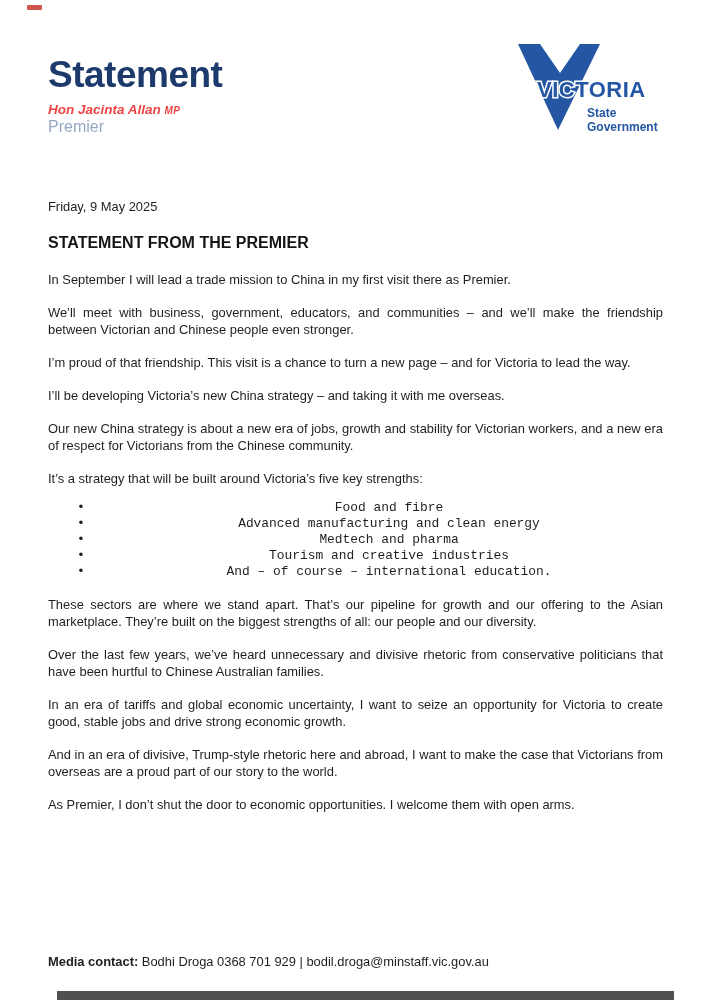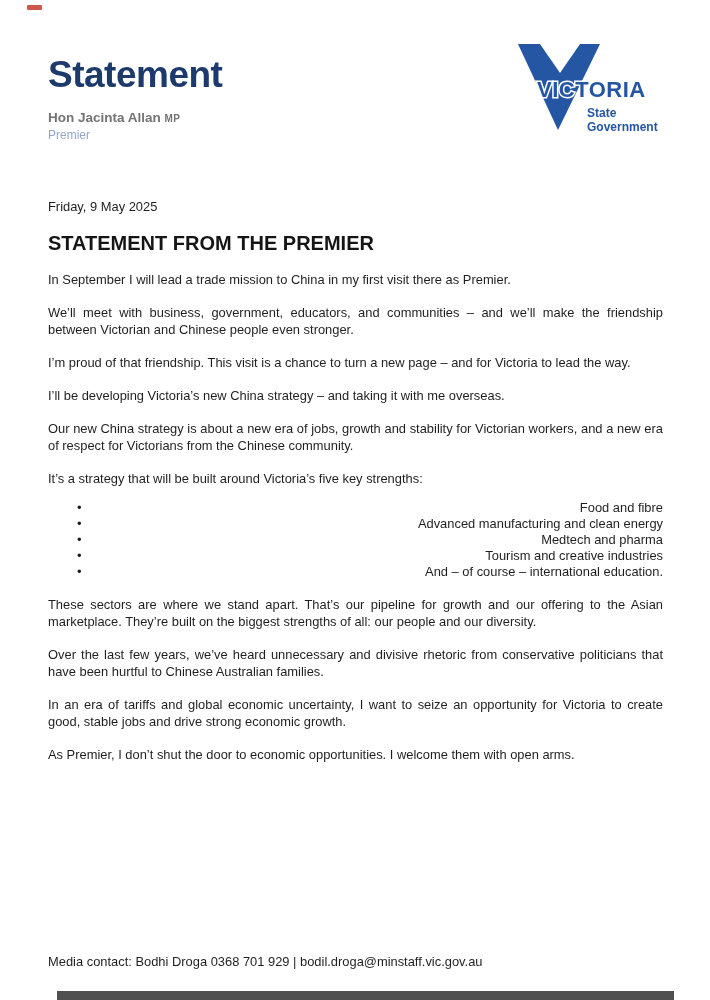--- a/index.html
+++ b/index.html
@@ -15,53 +15,54 @@
   .scan-mark-top{
     position:absolute;left:27px;top:5px;width:15px;height:5px;
     background:#c4382e;opacity:.85;border-radius:1px;
   }
   .masthead{position:absolute;left:48px;top:56px;}
   .masthead .title{
     font-size:37px;font-weight:700;letter-spacing:-0.5px;
     color:#1d3a6d;line-height:38px;
   }
   .masthead .minister{
-    margin-top:16px;font-size:13.5px;font-weight:700;color:#737373;line-height:16px;
+    margin-top:8px;font-size:13.5px;font-weight:700;color:#ef4444;line-height:16px;font-style:italic;
   }
   .masthead .minister .mp{font-size:10px;letter-spacing:.5px;}
-  .masthead .role{font-size:12px;color:#94a7c5;line-height:16px;}
+  .masthead .role{font-size:16px;color:#94a7c5;line-height:16px;}
   
   .logo{position:absolute;left:513px;top:40px;width:155px;height:95px;}
   .logo svg{display:block;width:155px;height:95px;}
   
   .doc{
     position:absolute;left:48px;top:196px;width:615px;
     font-size:12.9px;line-height:17px;color:#1f1f1f;
   }
   .doc .date{margin:2px 0 16px 0;text-align:left;}
   .doc h1{
-    margin:0 0 15px 0;font-size:20px;line-height:24px;font-weight:700;
+    margin:0 0 15px 0;font-size:16px;line-height:24px;font-weight:700;
     color:#151515;letter-spacing:0;
   }
   .doc p{margin:16px 0 13px 0;text-align:justify;}
   .doc ul{list-style:none;margin:2px 0 14px 0;padding:0;}
   .doc li{
     position:relative;padding-left:67px;line-height:16px;margin:0;
-    text-align:right;
+    text-align:center;
+    font-family:Liberation Mono, monospace;
   }
   .doc li::before{
     content:"\2022";position:absolute;left:29px;top:0;
     font-size:13px;color:#1f1f1f;
   }
   
   .media-line{
     position:absolute;left:48px;top:953px;width:615px;
     font-size:12.9px;line-height:17px;color:#1f1f1f;
   }
-  .media-line .lbl{font-weight:400;}
+  .media-line .lbl{font-weight:700;}
   .scan-bar-bottom{
     position:absolute;left:57px;right:0;bottom:0;height:9px;
     background:#3d3d3d;opacity:.9;
   }
 </style>
 </head>
 <body>
 
 <div class="page">
 
@@ -98,20 +99,21 @@
       <li>Food and fibre</li>
       <li>Advanced manufacturing and clean energy</li>
       <li>Medtech and pharma</li>
       <li>Tourism and creative industries</li>
       <li>And – of course – international education.</li>
     </ul>
 
     <p>These sectors are where we stand apart. That’s our pipeline for growth and our offering to the Asian marketplace. They’re built on the biggest strengths of all: our people and our diversity.</p>
     <p>Over the last few years, we’ve heard unnecessary and divisive rhetoric from conservative politicians that have been hurtful to Chinese Australian families.</p>
     <p>In an era of tariffs and global economic uncertainty, I want to seize an opportunity for Victoria to create good, stable jobs and drive strong economic growth.</p>
+    <p>And in an era of divisive, Trump-style rhetoric here and abroad, I want to make the case that Victorians from overseas are a proud part of our story to the world.</p>
     <p>As Premier, I don’t shut the door to economic opportunities. I welcome them with open arms.</p>
   </div>
 
   <div class="media-line">
     <span class="lbl">Media contact:</span><span> Bodhi Droga 0368 701 929 | bodil.droga@minstaff.vic.gov.au</span>
   </div>
 
   <div class="scan-bar-bottom"></div>
 
 </div>

